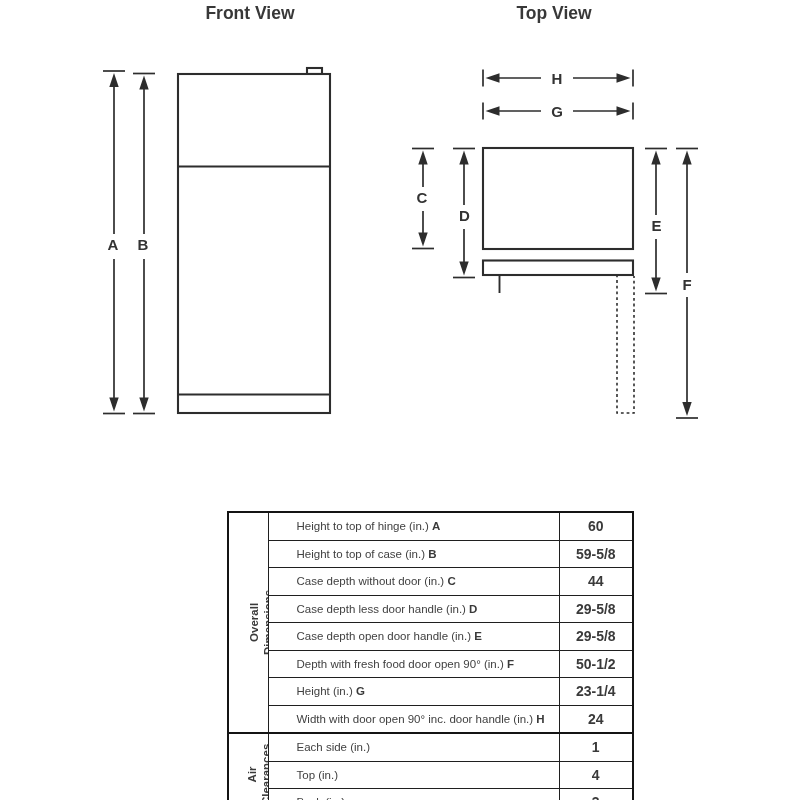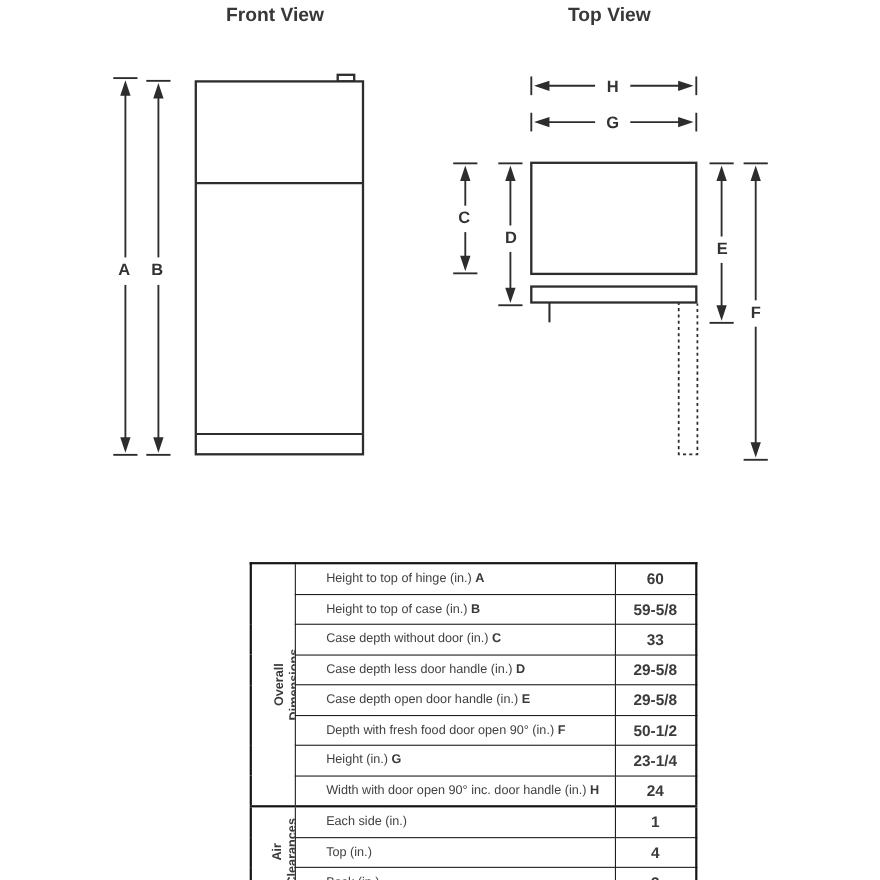--- a/index.html
+++ b/index.html
@@ -202,21 +202,21 @@
         </td>
         <td class="desc"><span>Height to top of hinge (in.)</span> <b>A</b></td>
         <td class="val">60</td>
       </tr>
       <tr>
         <td class="desc"><span>Height to top of case (in.)</span> <b>B</b></td>
         <td class="val">59-5/8</td>
       </tr>
       <tr>
         <td class="desc"><span>Case depth without door (in.)</span> <b>C</b></td>
-        <td class="val">33</td>
+        <td class="val">44</td>
       </tr>
       <tr>
         <td class="desc"><span>Case depth less door handle (in.)</span> <b>D</b></td>
         <td class="val">29-5/8</td>
       </tr>
       <tr>
         <td class="desc"><span>Case depth open door handle (in.)</span> <b>E</b></td>
         <td class="val">29-5/8</td>
       </tr>
       <tr>

